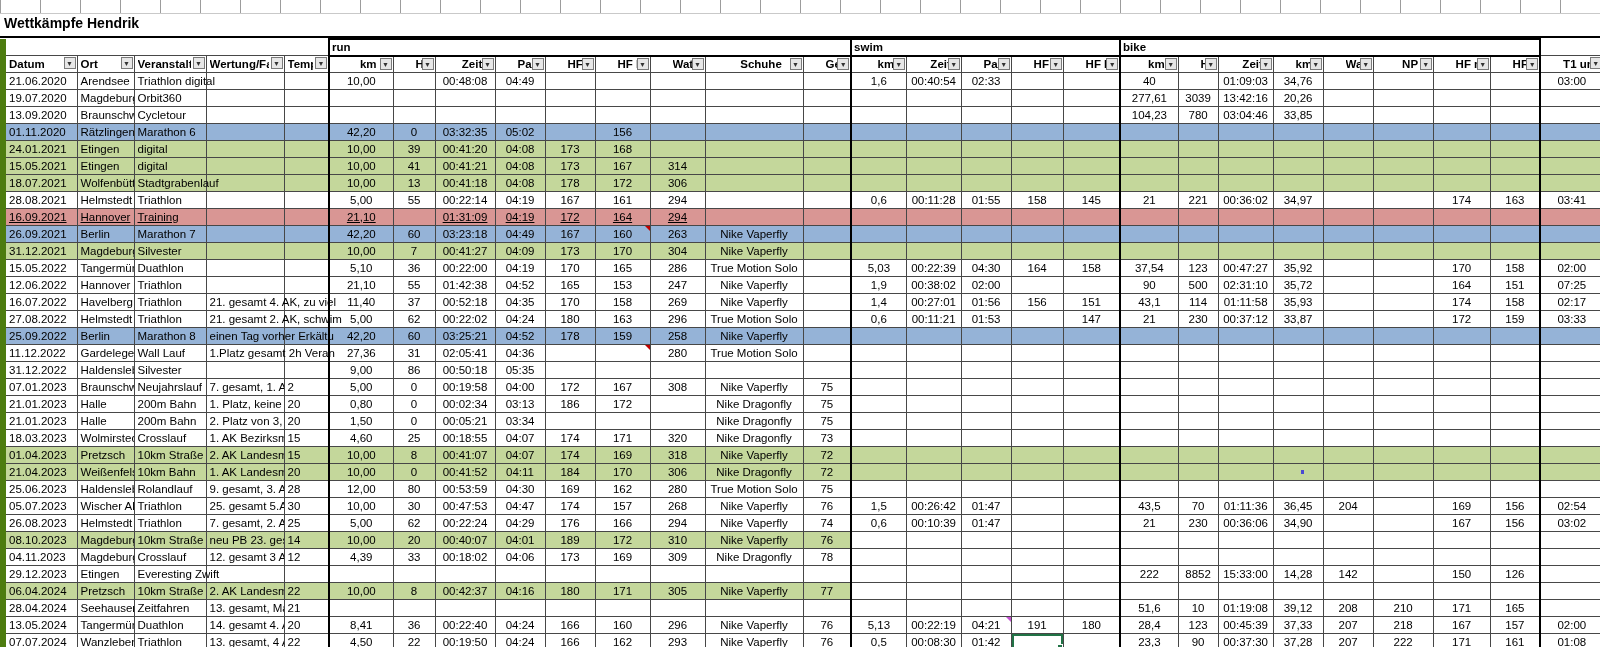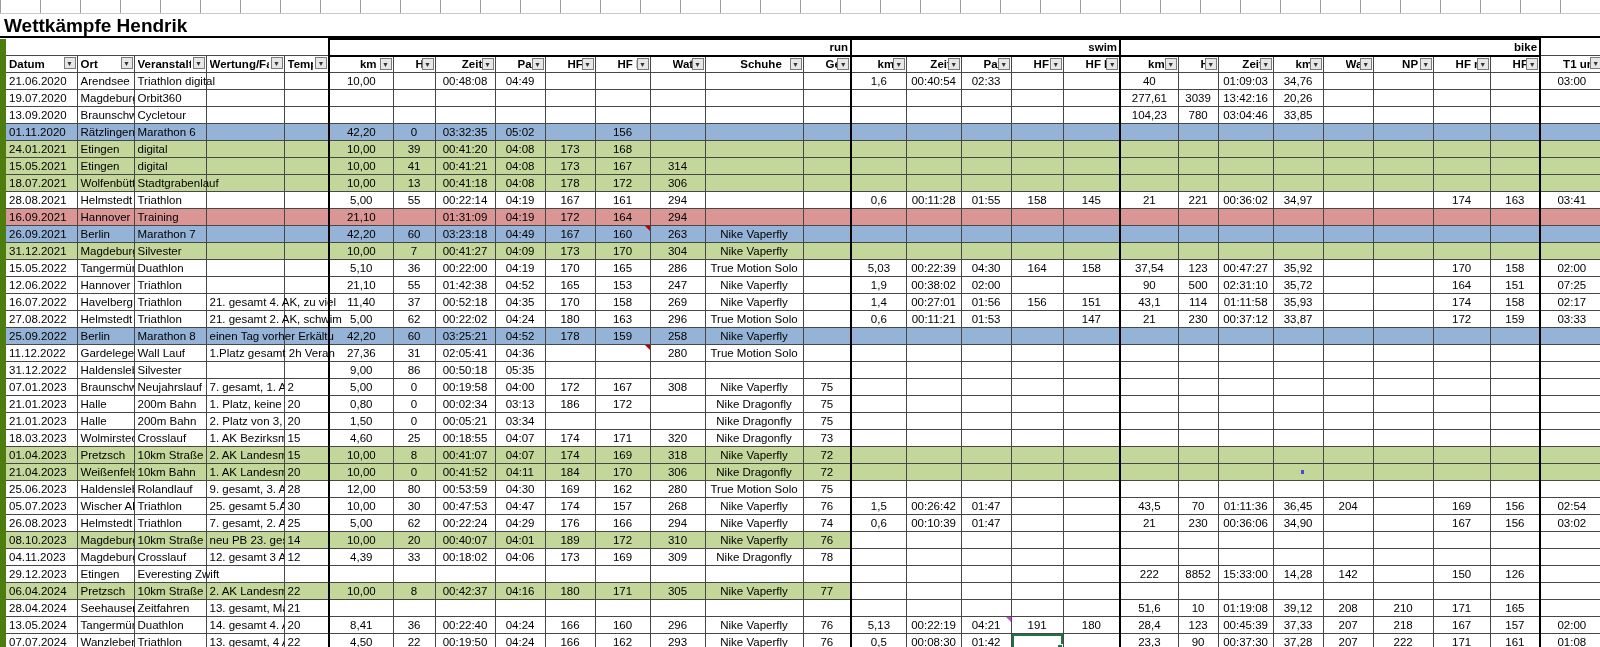--- a/index.html
+++ b/index.html
@@ -1,34 +1,34 @@
 <!DOCTYPE html>
 <html style="--row-blue: #95B3D7; --row-green: #C4D79B; --row-red: #D99694; --selection-green: #217346; --comment-red: #C00000; --comment-magenta: #C34FD1;"><head>
 <meta charset="utf-8">
 <style>
   html,body{margin:0;padding:0;background:#fff}
   .sheet{position:relative;width:1600px;height:647px;overflow:hidden;background:#fff;
          font-family:"Liberation Sans",sans-serif;font-size:11.5px;color:#000;}
   .topstrip{height:13px;border-bottom:1px solid #c9c9c9;
             background:repeating-linear-gradient(to right,#9c9c9c 0 1px,transparent 1px 40px);}
   .titlerow{height:21px;border-bottom:2px solid #000;padding:1px 4px 0 4px;
-            font-size:19px;font-weight:bold;white-space:nowrap;}
+            font-size:14px;font-weight:bold;white-space:nowrap;}
   table{border-collapse:collapse;table-layout:fixed;width:1600px;}
   th,td{height:16px;padding:0 2px;overflow:hidden;white-space:nowrap;position:relative;
         border-right:1px solid #474747;border-bottom:1px solid #474747;font-weight:normal;}
   th{border-top:1px solid #474747;font-weight:bold;height:15px;padding-left:16px;}
   th:first-child,td:first-child{border-left:6px solid #4d7c0f;}
   .al{text-align:left;padding:0 3px;}
   .ac{text-align:center;}
   .gL{border-left:2px solid #000 !important;}
-  .grp{border:2px solid #000;font-weight:bold;text-align:right;height:12px;background:#fff;}
+  .grp{border:2px solid #000;font-weight:bold;text-align:left;height:12px;background:#fff;}
   .gspacer{border-left:none;border-top:none;border-right:none;border-bottom:none;background:#fff;}
   .hb{background:var(--row-blue,#95B3D7);}
   .hg{background:var(--row-green,#C4D79B);}
-  .hr{background:var(--row-red,#D99694);}
+  .hr{background:var(--row-red,#D99694);text-decoration:underline;}
   .ofv{overflow:visible;z-index:2;}
   .fb{position:absolute;right:1px;top:1px;width:12px;height:12px;background:#e7e7e7;
       border:1px solid #7a7a7a;font-size:7px;line-height:12px;text-align:center;color:#333;
       font-weight:normal;box-sizing:border-box;}
   .thlbl{display:inline-block;max-width:calc(100% - 12px);overflow:hidden;vertical-align:top;}
   .ck{position:absolute;top:0;right:0;width:0;height:0;z-index:3;
       border-left:5px solid transparent;border-top:5px solid var(--comment-red,#C00000);}
   .ckm{border-top-color:var(--comment-magenta,#C34FD1);}
   .selbox{position:absolute;left:0;top:0;right:0;bottom:0;z-index:3;
           border:2px solid var(--selection-green,#217346);}

